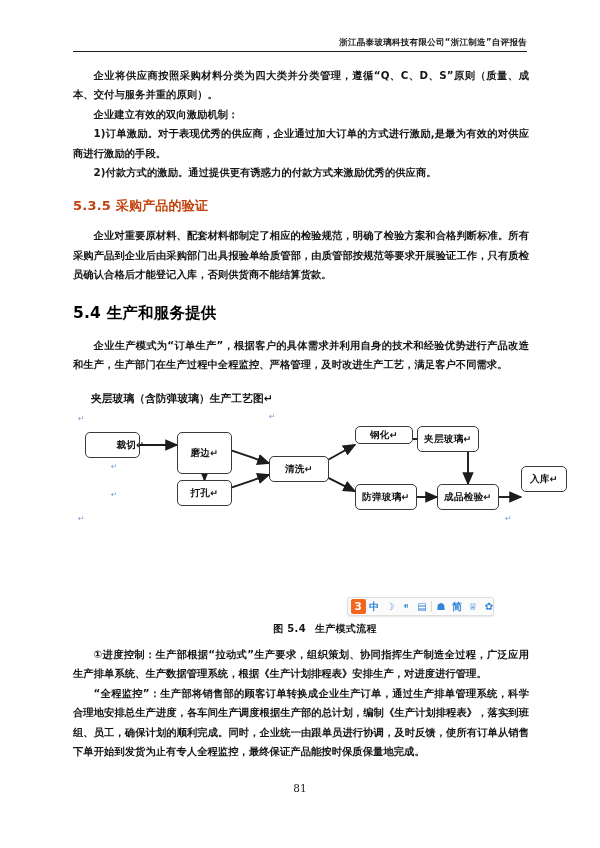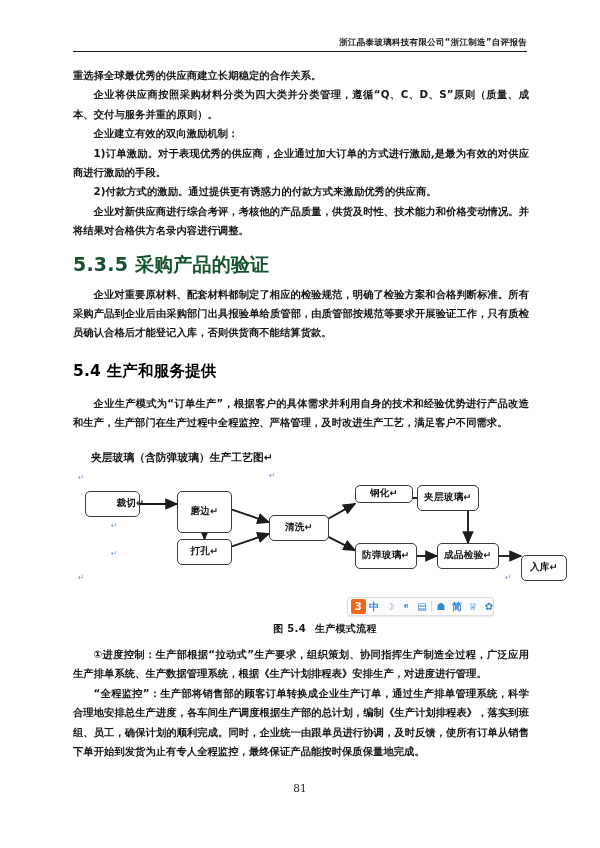--- a/index.html
+++ b/index.html
@@ -51,23 +51,23 @@
     font-size: 10.3px;
     line-height: 19.4px;
     color: #151515;
     text-align: justify;
     letter-spacing: .05px;
     font-weight: bold;
   }
   p.indent { text-indent: 2em; }
   .h3 {
     margin: 0;
-    font-size: 19px;
-    font-weight: bold;
-    color: #14532d;
+    font-size: 13px;
+    font-weight: bold;
+    color: #c2410c;
     line-height: 19px;
     letter-spacing: .2px;
   }
   .h2 {
     margin: 0;
     font-size: 15.5px;
     font-weight: bold;
     color: #000;
     line-height: 22px;
     letter-spacing: .2px;
@@ -201,26 +201,24 @@
 <body>
 
 <div class="page">
 
   <div class="header-zone">
     <div class="header-title">浙江晶泰玻璃科技有限公司“浙江制造”自评报告</div>
     <div class="header-rule"></div>
   </div>
 
   <div class="content">
-    <p class="para">重选择全球最优秀的供应商建立长期稳定的合作关系。</p>
     <p class="para indent">企业将供应商按照采购材料分类为四大类并分类管理，遵循“Q、C、D、S”原则（质量、成本、交付与服务并重的原则）。</p>
     <p class="para indent">企业建立有效的双向激励机制：</p>
     <p class="para indent">1)订单激励。对于表现优秀的供应商，企业通过加大订单的方式进行激励,是最为有效的对供应商进行激励的手段。</p>
     <p class="para indent">2)付款方式的激励。通过提供更有诱惑力的付款方式来激励优秀的供应商。</p>
-    <p class="para indent">企业对新供应商进行综合考评，考核他的产品质量，供货及时性、技术能力和价格变动情况。并将结果对合格供方名录内容进行调整。</p>
 
     <div class="sp-before-h3"></div>
     <h3 class="h3">5.3.5  采购产品的验证</h3>
     <div class="sp-after-h3"></div>
 
     <p class="para indent">企业对重要原材料、配套材料都制定了相应的检验规范，明确了检验方案和合格判断标准。所有采购产品到企业后由采购部门出具报验单给质管部，由质管部按规范等要求开展验证工作，只有质检员确认合格后才能登记入库，否则供货商不能结算货款。</p>
 
     <div class="sp-before-h2"></div>
     <h2 class="h2">5.4 生产和服务提供</h2>
     <div class="sp-after-h2"></div>
@@ -251,21 +249,21 @@
           </g>
       </svg>
     <div class="fnode" style="left: 12px; top: 22px; width: 55px; height: 26px; padding-left: 36px;">裁切↵</div>
         <div class="fnode" style="left: 104px; top: 22px; width: 55px; height: 42px;">磨边↵</div>
         <div class="fnode" style="left: 104px; top: 70px; width: 55px; height: 26px;">打孔↵</div>
         <div class="fnode" style="left: 196px; top: 46px; width: 60px; height: 26px;">清洗↵</div>
         <div class="fnode" style="left: 282px; top: 16px; width: 58px; height: 18px;">钢化↵</div>
         <div class="fnode" style="left: 344px; top: 16px; width: 62px; height: 26px;">夹层玻璃↵</div>
         <div class="fnode" style="left: 282px; top: 74px; width: 62px; height: 26px;">防弹玻璃↵</div>
         <div class="fnode" style="left: 364px; top: 74px; width: 62px; height: 26px;">成品检验↵</div>
-        <div class="fnode" style="left: 448px; top: 86px; width: 46px; height: 26px;">入库↵</div>
+        <div class="fnode" style="left: 448px; top: 56px; width: 46px; height: 26px;">入库↵</div>
         <span class="pilcrow" style="left: 5px; top: 4px;">↵</span>
         <span class="pilcrow" style="left: 38px; top: 52px;">↵</span>
         <span class="pilcrow" style="left: 38px; top: 80px;">↵</span>
         <span class="pilcrow" style="left: 5px; top: 104px;">↵</span>
         <span class="pilcrow" style="left: 196px; top: 2px;">↵</span>
         <span class="pilcrow" style="left: 432px; top: 104px;">↵</span>
       </div>
   </div>
 
   <div class="ime-bar">

